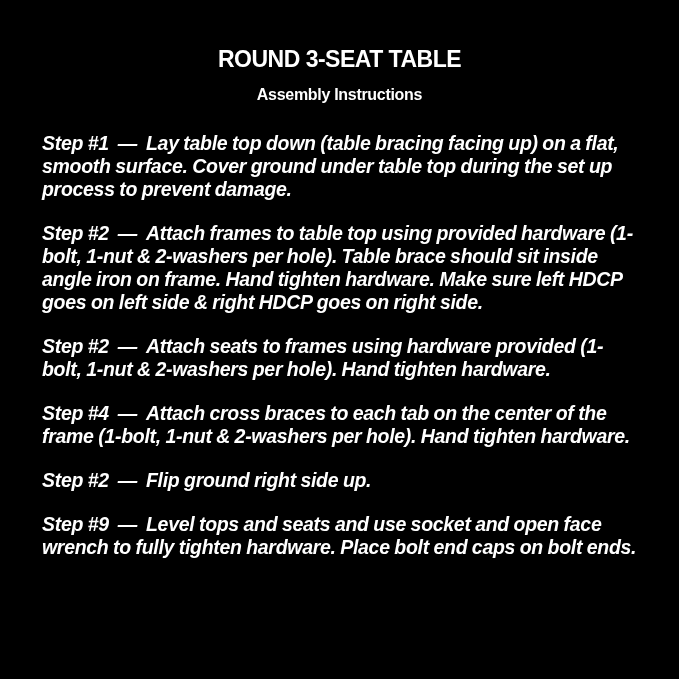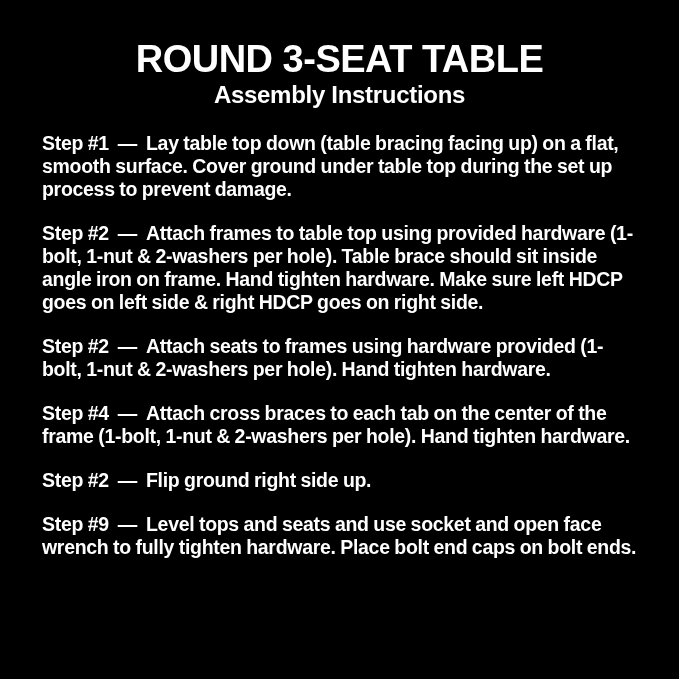--- a/index.html
+++ b/index.html
@@ -16,34 +16,35 @@
     font-family: "Liberation Sans", "DejaVu Sans", sans-serif;
     font-weight: 700;
     overflow: hidden;
     box-sizing: border-box;
   }
   .header {
     text-align: center;
     padding-top: 40px;
   }
   .title {
-    font-size: 38px;
+    font-size: 23px;
     line-height: 38px;
     letter-spacing: -0.5px;
     margin: 0;
   }
   .subtitle {
-    font-size: 24px;
+    font-size: 16px;
     line-height: 30px;
     letter-spacing: -0.3px;
     margin: 2px 0 0 0;
   }
   .steps {
     margin: 22px 38px 0 42px;
     width: 600px;
+    font-style: italic;
   }
   .step {
     font-size: 19.5px;
     line-height: 23px;
     letter-spacing: -0.3px;
     margin: 0 0 21px 0;
     word-spacing: -0.5px;
   }
   .step-separator {
     margin: 0 9px;

